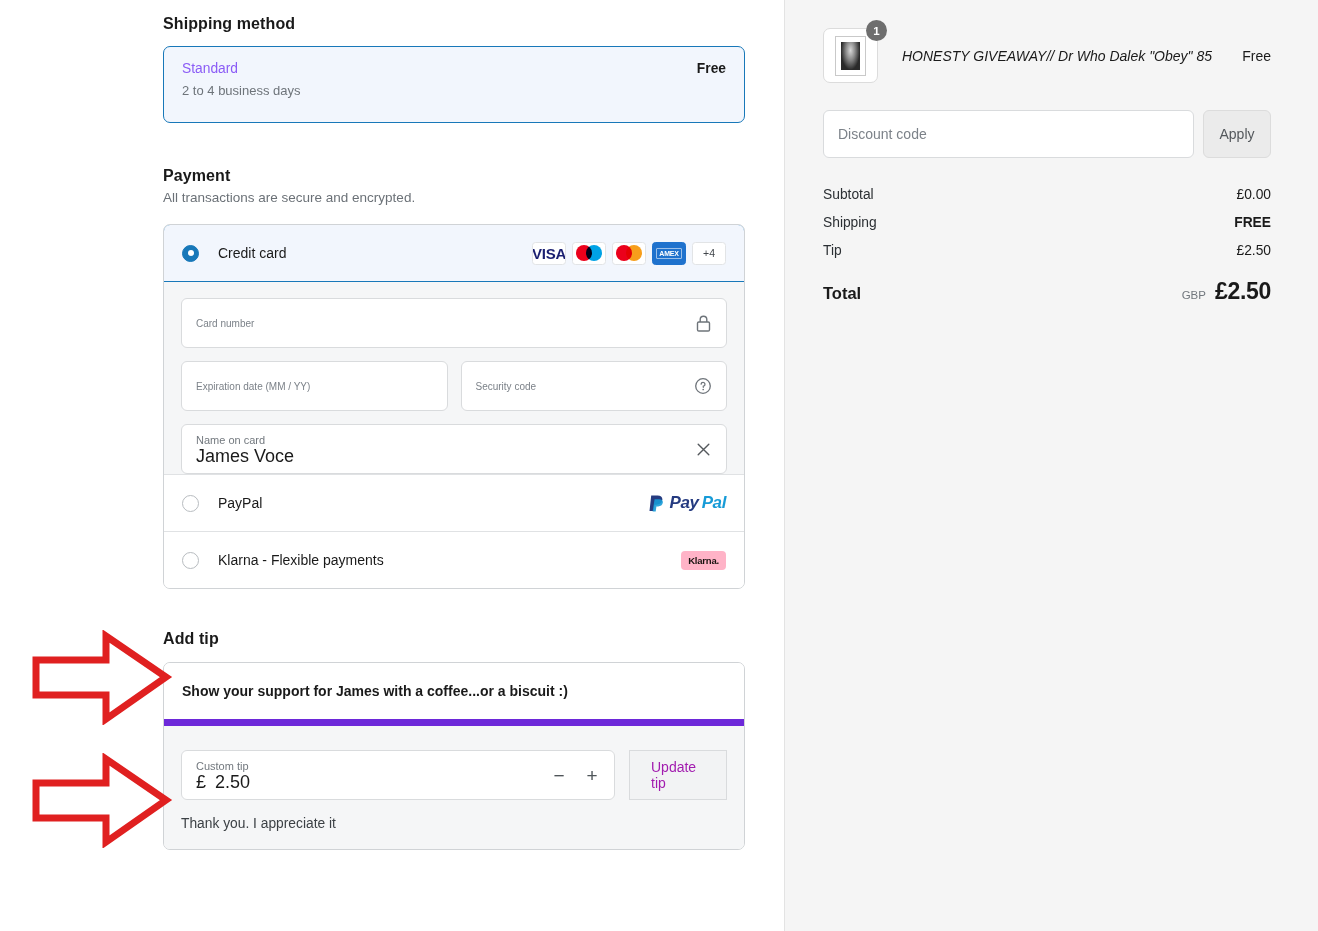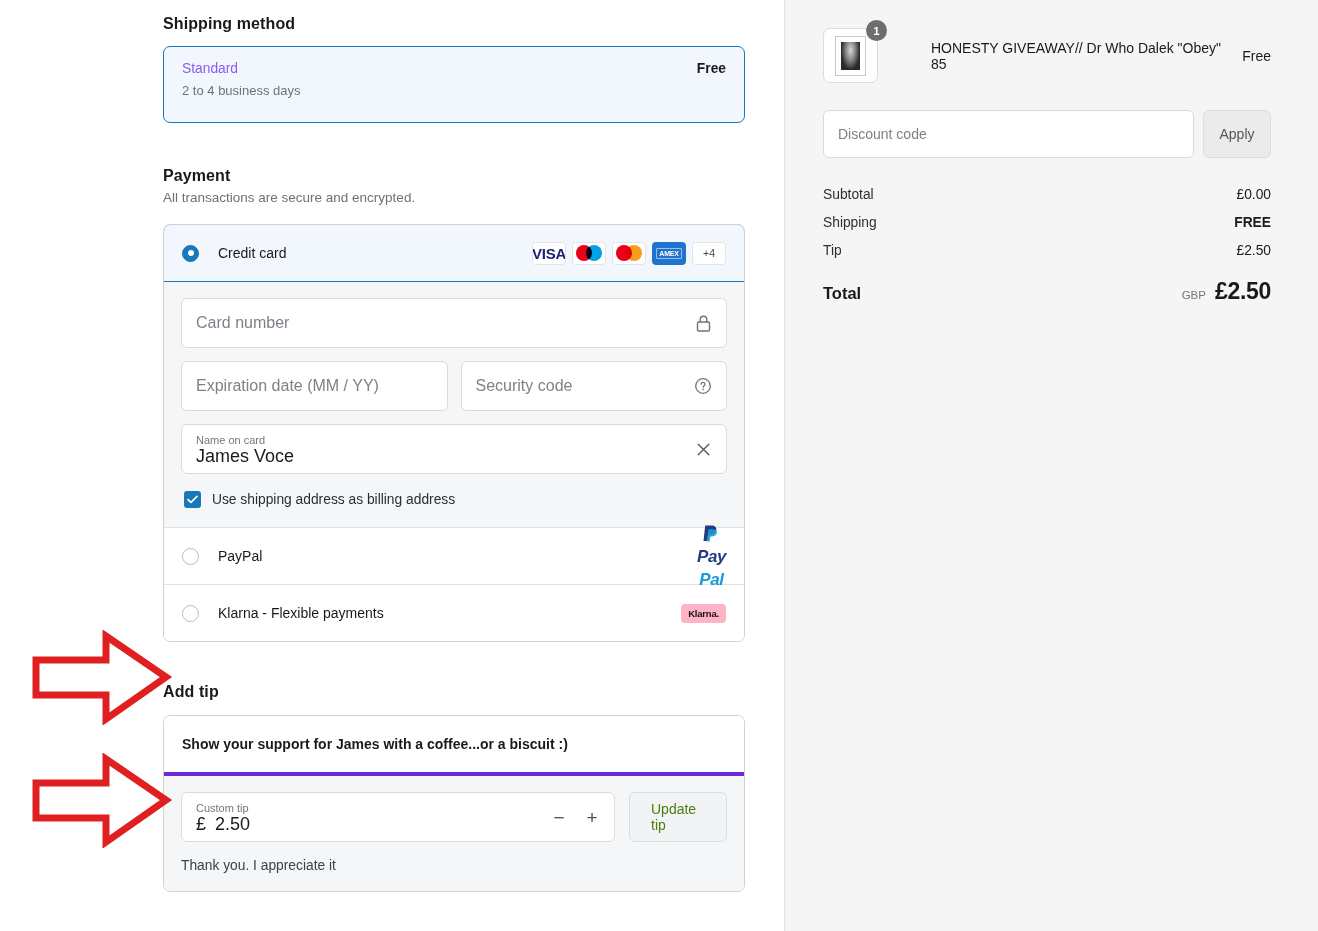--- a/index.html
+++ b/index.html
@@ -81,21 +81,21 @@
   .circles i.l { left: 0; }
   .circles i.r { right: 0; mix-blend-mode: multiply; }
 
   
   .cc-body { background: #f5f6f7; padding: 17px 17px 0 17px; }
   .field {
     background: #fff; border: 1px solid #d9dbdd; border-radius: 6px;
     height: 50px; display: flex; align-items: center;
     padding: 0 14px; position: relative;
   }
-  .field .ph { font-size: 16px; color: #7c8289; }
+  .field .ph { font-size: 10px; color: #7c8289; }
   .field-stack { display: flex; flex-direction: column; justify-content: center; }
   .field-lbl { font-size: 11px; color: #72787e; line-height: 13px; }
   .field-val { font-size: 18px; color: #1a1a1a; line-height: 17px; margin-top: 1px; }
   .f-row { display: flex; gap: 13px; margin-top: 13px; }
   .f-row .field { flex: 1; }
   .icon-right { margin-left: auto; display: flex; align-items: center; }
 
   .billing-row {
     display: flex; align-items: center; gap: 11px;
     padding: 17px 3px 19px 3px;
@@ -103,60 +103,60 @@
   .cbox {
     width: 17px; height: 17px; border-radius: 3px; background: #1878b9;
     display: flex; align-items: center; justify-content: center; flex: 0 0 auto;
   }
   .billing-lbl { font-size: 13.8px; color: #2b2f33; }
 
   .pay-row {
     height: 57px; display: flex; align-items: center;
     padding: 0 18px; border-top: 1px solid #e0e2e4; background: #fff;
   }
-  .paypal-logo { margin-left: auto; display: flex; align-items: center; gap: 3px; flex-direction: column; }
+  .paypal-logo { margin-left: auto; display: flex; align-items: center; gap: 3px; }
   .pp-text { font-size: 17px; font-weight: 700; font-style: italic; letter-spacing: -.4px; }
   .pp-a { color: #253b80; }
   .pp-b { color: #179bd7; }
   .klarna-badge {
     margin-left: auto; background: #ffb3c7; border-radius: 4px;
     padding: 4px 7px; font-size: 9.5px; font-weight: 700; color: #17120f;
     letter-spacing: -.2px;
   }
 
   
   .tip-heading { margin-top: 41px; }
   .tip-card {
     margin-top: 14px; border: 1px solid #d0d3d6; border-radius: 7px;
     overflow: hidden;
   }
   .tip-msg {
     background: #fff; padding: 20px 18px; font-size: 14px;
     font-weight: 700; color: #1a1a1a;
   }
   .tip-body {
-    background: #f5f6f7; border-top: 4px solid #6d28d9;
-    padding: 16px 17px 18px 17px;
+    background: #f5f6f7; border-top: 7px solid #6d28d9;
+    padding: 24px 17px 18px 17px;
   }
   .tip-controls { display: flex; gap: 14px; align-items: stretch; }
   .tip-input {
     flex: 0 0 434px; background: #fff; border: 1px solid #d9dbdd;
     border-radius: 6px; height: 50px; display: flex; align-items: center;
     padding: 0 14px;
   }
   .amt-row { display: flex; align-items: baseline; gap: 9px; }
   .stepper { margin-left: auto; display: flex; align-items: center; gap: 17px; }
   .step-btn {
     font-size: 19px; color: #4f5559; line-height: 1;
     width: 16px; text-align: center; cursor: pointer; user-select: none;
   }
   .update-btn {
-    background: #f2f3f4; border: 1px solid #d9dbdd; border-radius: 6px;
+    background: #f2f3f4; border: 1px solid #d9dbdd; border-radius: 0;
     height: 50px; padding: 0 21px; display: flex; align-items: center;
-    font-size: 14px; color: #4d7c0f; cursor: pointer;
+    font-size: 14px; color: #a21caf; cursor: pointer;
   }
   .thanks { margin-top: 16px; font-size: 13.8px; color: #3c4145; }
 
   
   .right-col {
     width: 534px; height: 931px; background: #f5f5f5;
     border-left: 1px solid #e3e3e3; position: relative;
   }
   .right-inner { position: absolute; left: 38px; top: 0; width: 448px; }
 
@@ -176,21 +176,21 @@
       radial-gradient(ellipse at 50% 30%, #d8d8d8 0%, #888 35%, #2a2a2a 70%),
       #111;
   }
   .qty-badge {
     position: absolute; top: -8px; right: -9px;
     width: 21px; height: 21px; border-radius: 50%;
     background: #6e6e6e; color: #fff; font-size: 11.5px; font-weight: 600;
     display: flex; align-items: center; justify-content: center;
   }
   .li-title {
-    margin-left: 53px; font-size: 14px; color: #1a1a1a; flex: 1;
+    margin-left: 24px; font-size: 14px; color: #1a1a1a; flex: 1; font-style: italic;
   }
   .li-price { font-size: 14px; color: #1a1a1a; margin-left: 12px; }
 
   .discount-row { display: flex; gap: 9px; margin-top: 27px; }
   .discount-input {
     flex: 1; height: 48px; background: #fff; border: 1px solid #d9dbdd;
     border-radius: 6px; display: flex; align-items: center; padding: 0 14px;
     font-size: 14px; color: #7c8289;
   }
   .apply-btn {
@@ -300,28 +300,20 @@
               <span class="field-lbl">Name on card</span>
               <span class="field-val">James Voce</span>
             </span>
             <span class="icon-right">
               <svg width="17" height="17" viewBox="0 0 17 17">
                 <path d="M3.2 3.2 13.8 13.8M13.8 3.2 3.2 13.8" stroke="#55595d" stroke-width="1.4" stroke-linecap="round"></path>
               </svg>
             </span>
           </div>
 
-          <div class="billing-row">
-            <span class="cbox">
-              <svg width="11" height="9" viewBox="0 0 11 9">
-                <path d="M1 4.6 3.9 7.4 10 1.3" stroke="#fff" stroke-width="1.7" fill="none" stroke-linecap="round" stroke-linejoin="round"></path>
-              </svg>
-            </span>
-            <span class="billing-lbl">Use shipping address as billing address</span>
-          </div>
         </div>
 
         <div class="pay-row">
           <span class="radio"></span>
           <span class="pay-label">PayPal</span>
           <span class="paypal-logo">
             <svg width="20" height="21" viewBox="0 0 20 21">
               <path d="M4.2 2.4h6.4c3.3 0 5.2 1.7 4.7 4.7-.5 3-2.8 4.6-6 4.6H7.5L6.6 18H2.5L4.2 2.4z" fill="#253b80"></path>
               <path d="M7.6 6.2h4.6c2.6 0 4 1.3 3.6 3.6-.4 2.3-2.2 3.6-4.7 3.6H9.4l-.7 5.1H5.6l2-12.3z" fill="#179bd7" opacity=".9"></path>
             </svg>

